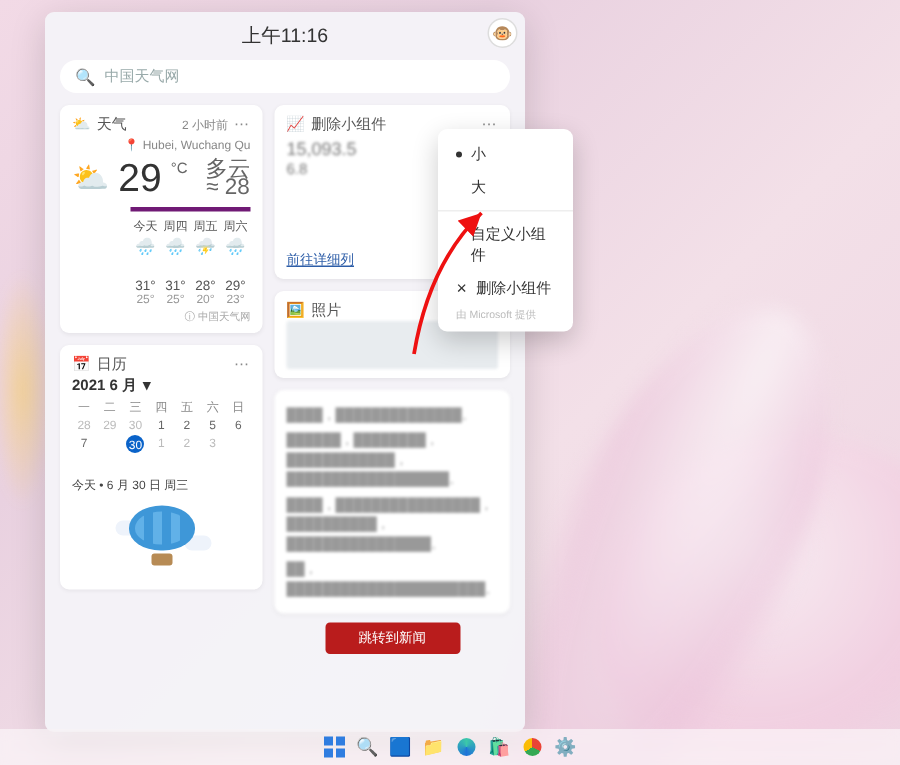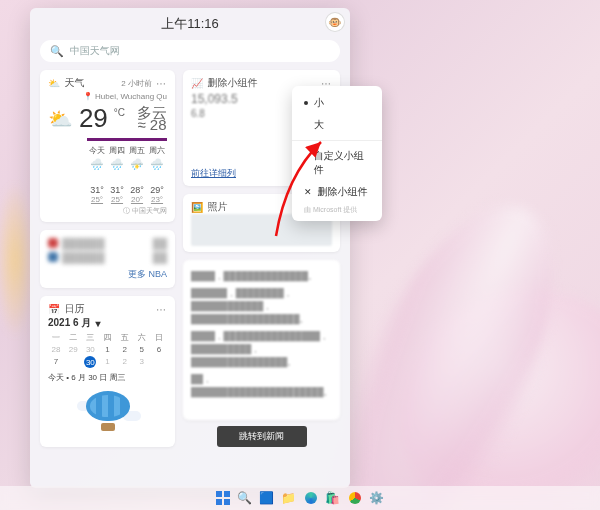--- a/index.html
+++ b/index.html
@@ -61,55 +61,55 @@
   
   .wx-sub { font-size:8px; color:#888; margin-left:auto; }
   .wx-loc { font-size:8px; color:#888; text-align:right; margin-top:2px; display:flex; justify-content:flex-end; align-items:center; gap:2px;}
   .wx-big { display:flex; align-items:center; gap:6px; margin:2px 0 4px; }
   .wx-big .num { font-size:26px; font-weight:300; }
   .wx-big .deg { font-size:10px; color:#666; align-self:flex-start; margin-top:4px;}
   .wx-big .cond { margin-left:auto; text-align:center; font-size:15px; color:#666; line-height:12px;}
   .wx-days { display:flex; justify-content:space-between; border-top:3px solid #701a75; padding-top:4px;margin-left:39px;}
   .wx-day { flex:1; text-align:center; font-size:8px; color:#555; }
   .wx-day .hi { margin-top:14px; font-size:9px; }
-  .wx-day .lo { color:#999; font-size:8px;text-decoration:underline; }
+  .wx-day .lo { color:#999; font-size:8px; }
   .wx-day .ic { font-size:11px; margin:2px 0; }
   .card-foot { text-align:right; color:#4a7ab7; font-size:9px; margin-top:4px; cursor:pointer;}
   .wx-src { font-size:7px; color:#aaa; text-align:right; margin-top:2px;}
   .wx-src::before{content:"ⓘ "; font-size:7px;}
 
   
   .blurred { filter: blur(2px); color:#bbb; }
   .sports .row { display:flex; align-items:center; gap:4px; height:14px;}
   .sports .dot { width:10px; height:10px; border-radius:3px; }
 
   
   .cal-title { font-size:10px; font-weight:600; display:flex; align-items:center; gap:4px; cursor:pointer;}
   .cal-grid { display:grid; grid-template-columns: repeat(7,1fr); gap:1px; font-size:8px; text-align:center; margin-top:2px;}
   .cal-grid .wd { color:#888; }
   .cal-grid .d { color:#666; padding:1px 0;text-align:center;}
   .cal-grid .dim { color:#bbb; }
   .cal-grid .today { background:#0a63c9; color:#fff; border-radius:50%; width:12px; height:12px; line-height:12px; margin:0 auto;}
-  .cal-event { font-size:8px; color:#444; margin-top:4px; }
+  .cal-event { font-size:8px; color:#444; margin-top:16px; }
   .balloon { margin:8px auto 2px; width:54px; height:48px; position:relative;}
   .balloon .env { width:44px; height:30px; background:#3e97d8; border-radius:50% 50% 48% 48%; margin:0 auto; position:relative;}
   .balloon .env::after{content:""; position:absolute; inset:4px; background:repeating-linear-gradient(90deg,#61b1e8 0 6px,#3e97d8 6px 12px); border-radius:inherit;}
   .balloon .bkt { width:14px; height:8px; background:#b78b55; margin:2px auto 0; border-radius:2px;}
   .cloud { position:absolute; width:18px; height:10px; background:#eef3fb; border-radius:10px; }
   .cloud.c1{ left:-4px; top:10px;} .cloud.c2{ right:-6px; top:20px;}
 
   
   .rec .big { font-size:12px; color:#777; filter:blur(1px); margin:2px 0;}
   .rec .link { color:#2e5ea8; text-decoration:underline; font-size:9px; cursor:pointer;margin-top:48px;}
   .photo-card .ph { height:32px; background:#e8ecef; border-radius:2px; filter:blur(1px);}
   .news { font-size:8.5px; color:#999; line-height:13px; filter:blur(1px);}
   .news p{ margin:4px 0; }
   .jump-btn {
     margin:-2px auto 0; display:block; width:90px; text-align:center;
-    background:#404040; color:#fff; border-radius:3px; padding:4px 0;
+    background:#b91c1c; color:#fff; border-radius:3px; padding:4px 0;
     font-size:9px; cursor:pointer;
   }
 
   
   .menu {
     position:absolute; left:292px; top:86px;
     width:90px; background:#fff; border-radius:6px;
     box-shadow:0 6px 18px rgba(0,0,0,.2);
     padding:6px 0; font-size:10px;
   }
@@ -206,35 +206,20 @@
           <div class="wx-day">
               <div>周六</div>
               <div class="ic">🌧️</div>
               <div class="hi">29°</div>
               <div class="lo">23°</div>
             </div>
         </div>
         <div class="wx-src">中国天气网</div>
       </div>
 
-      <div class="card sports" style="height:58px;">
-        <div class="blurred">
-          <div class="row">
-              <span class="dot" style="background:#c44"></span>
-              <span>██████</span>
-              <span style="margin-left:auto">██</span>
-            </div>
-          <div class="row">
-              <span class="dot" style="background:#47a"></span>
-              <span>██████</span>
-              <span style="margin-left:auto">██</span>
-            </div>
-        </div>
-        <div class="card-foot">更多 NBA</div>
-      </div>
 
       <div class="card">
         <div class="card-head">
           <span>📅</span>
           <span>日历</span>
           <span class="spacer"></span>
           <span class="more">⋯</span>
         </div>
         <div class="cal-title">
           <span>2021 6 月</span>

